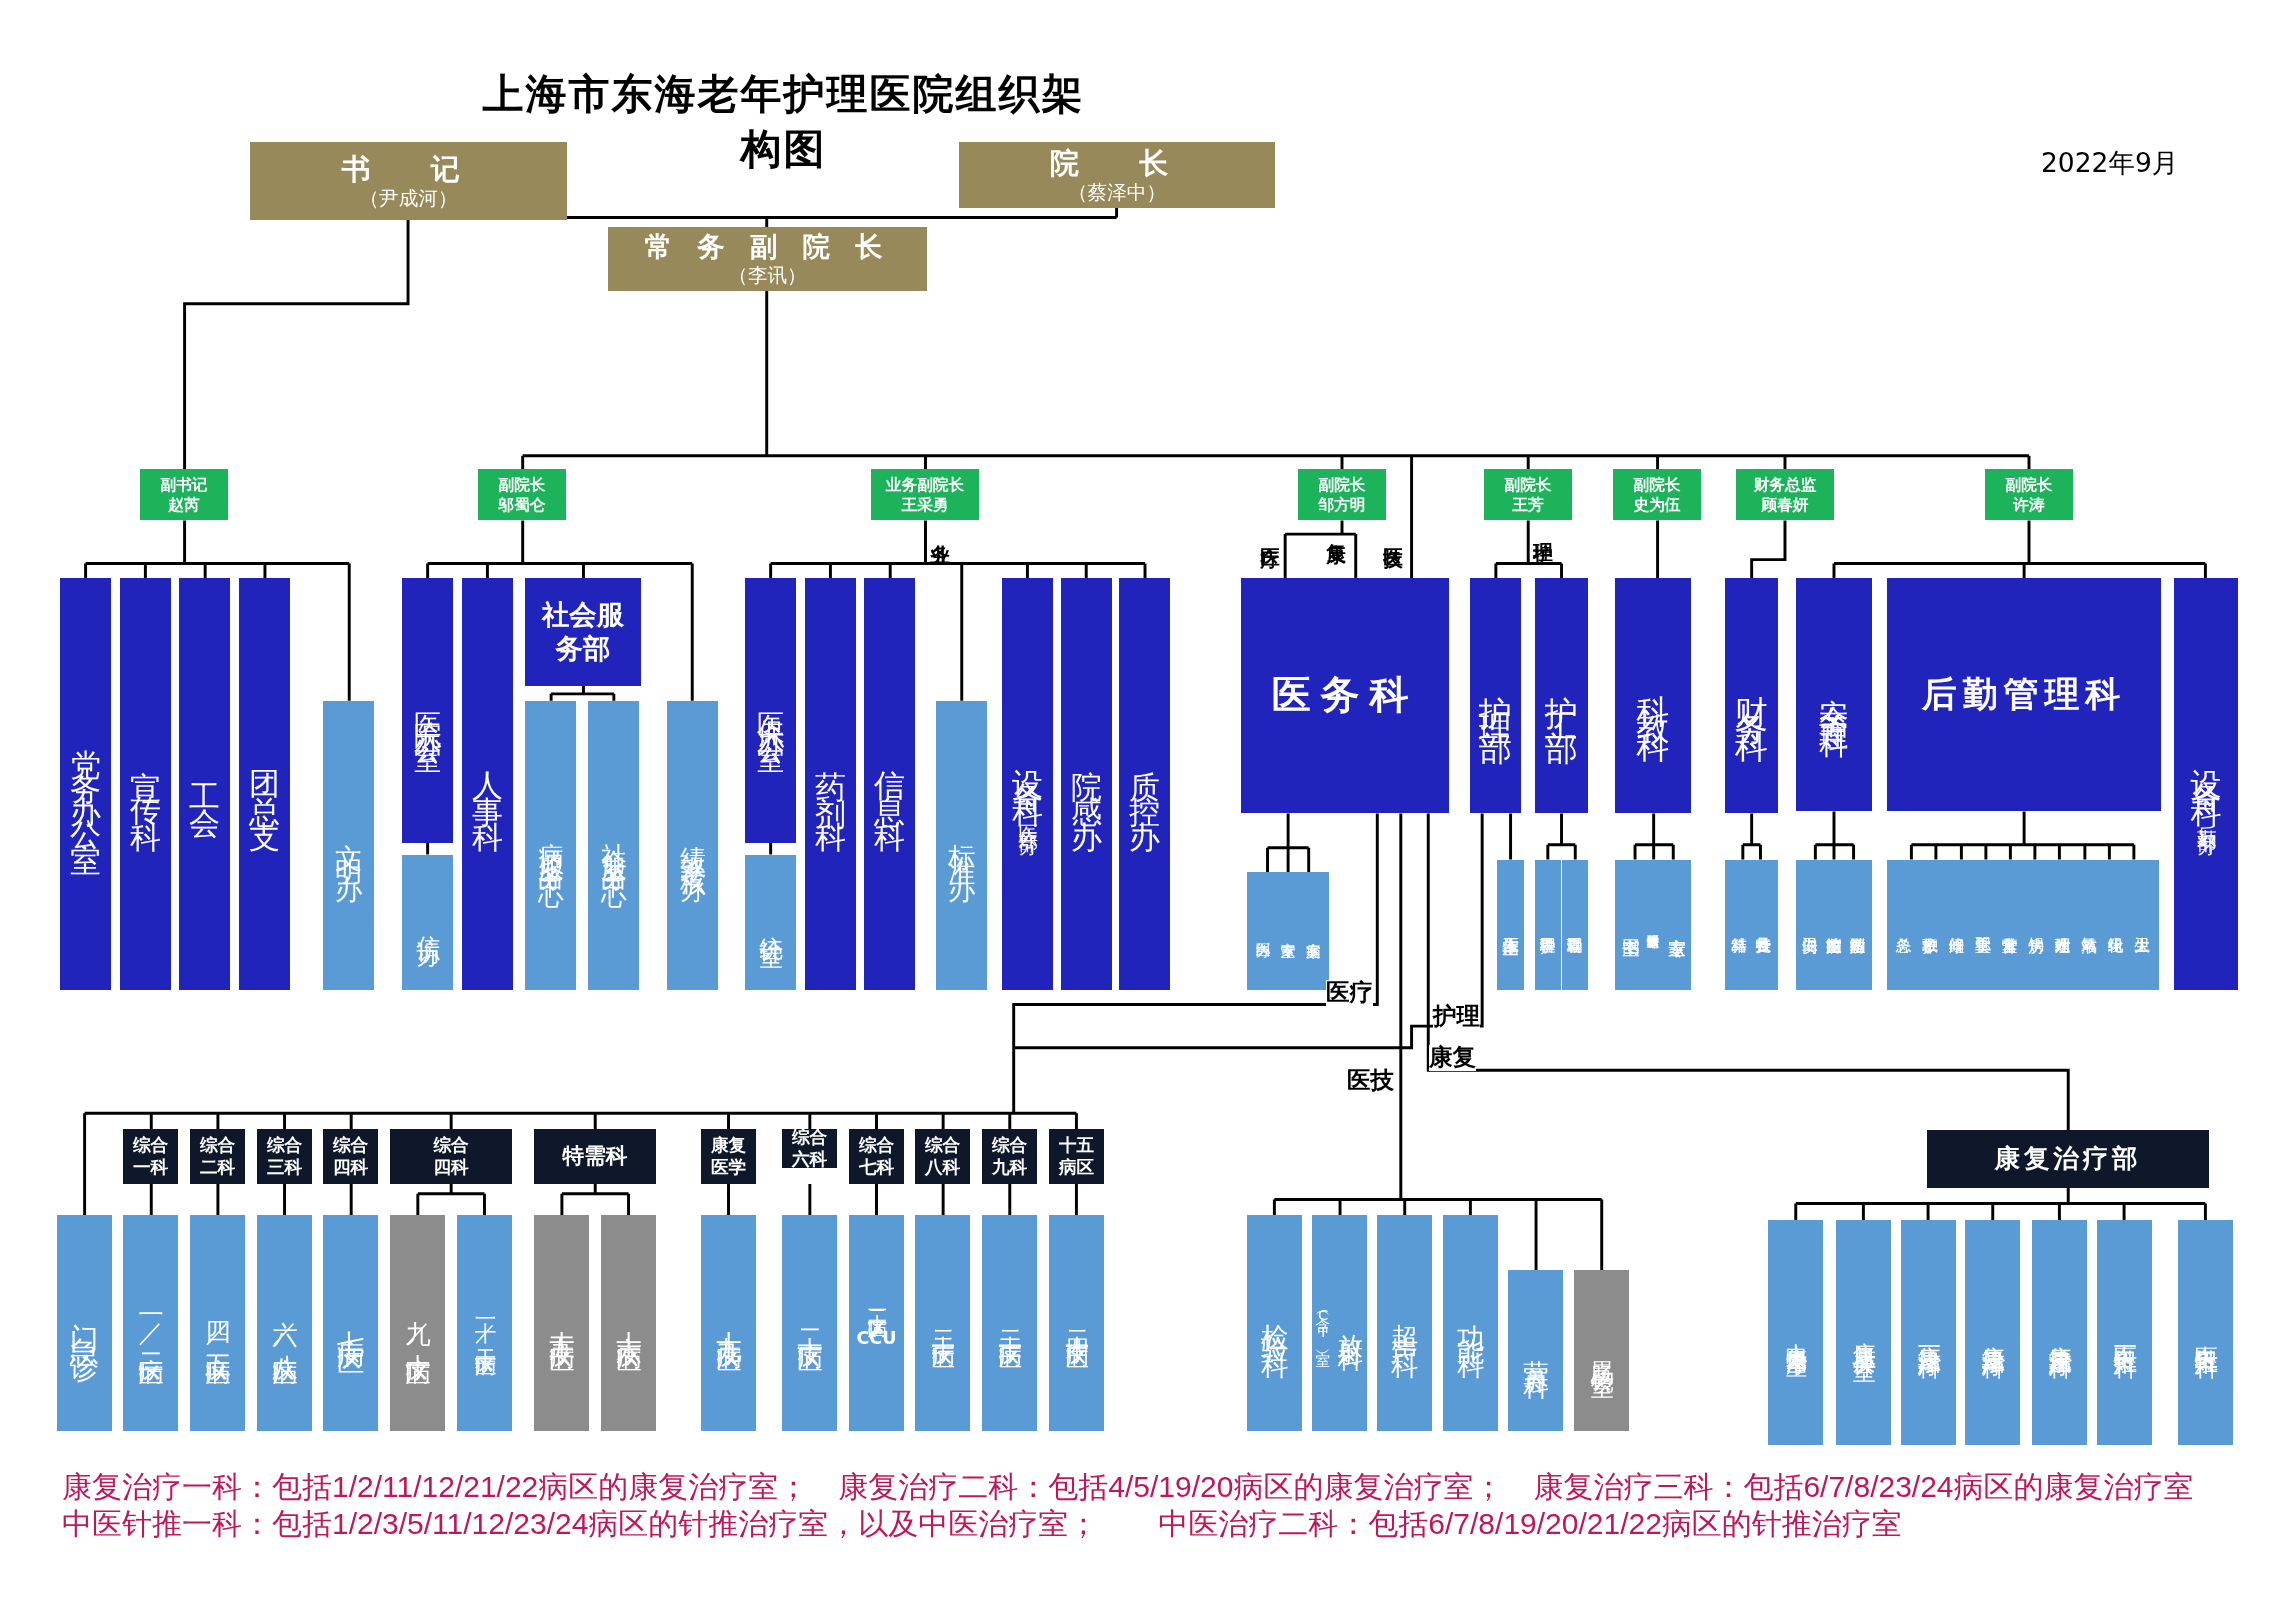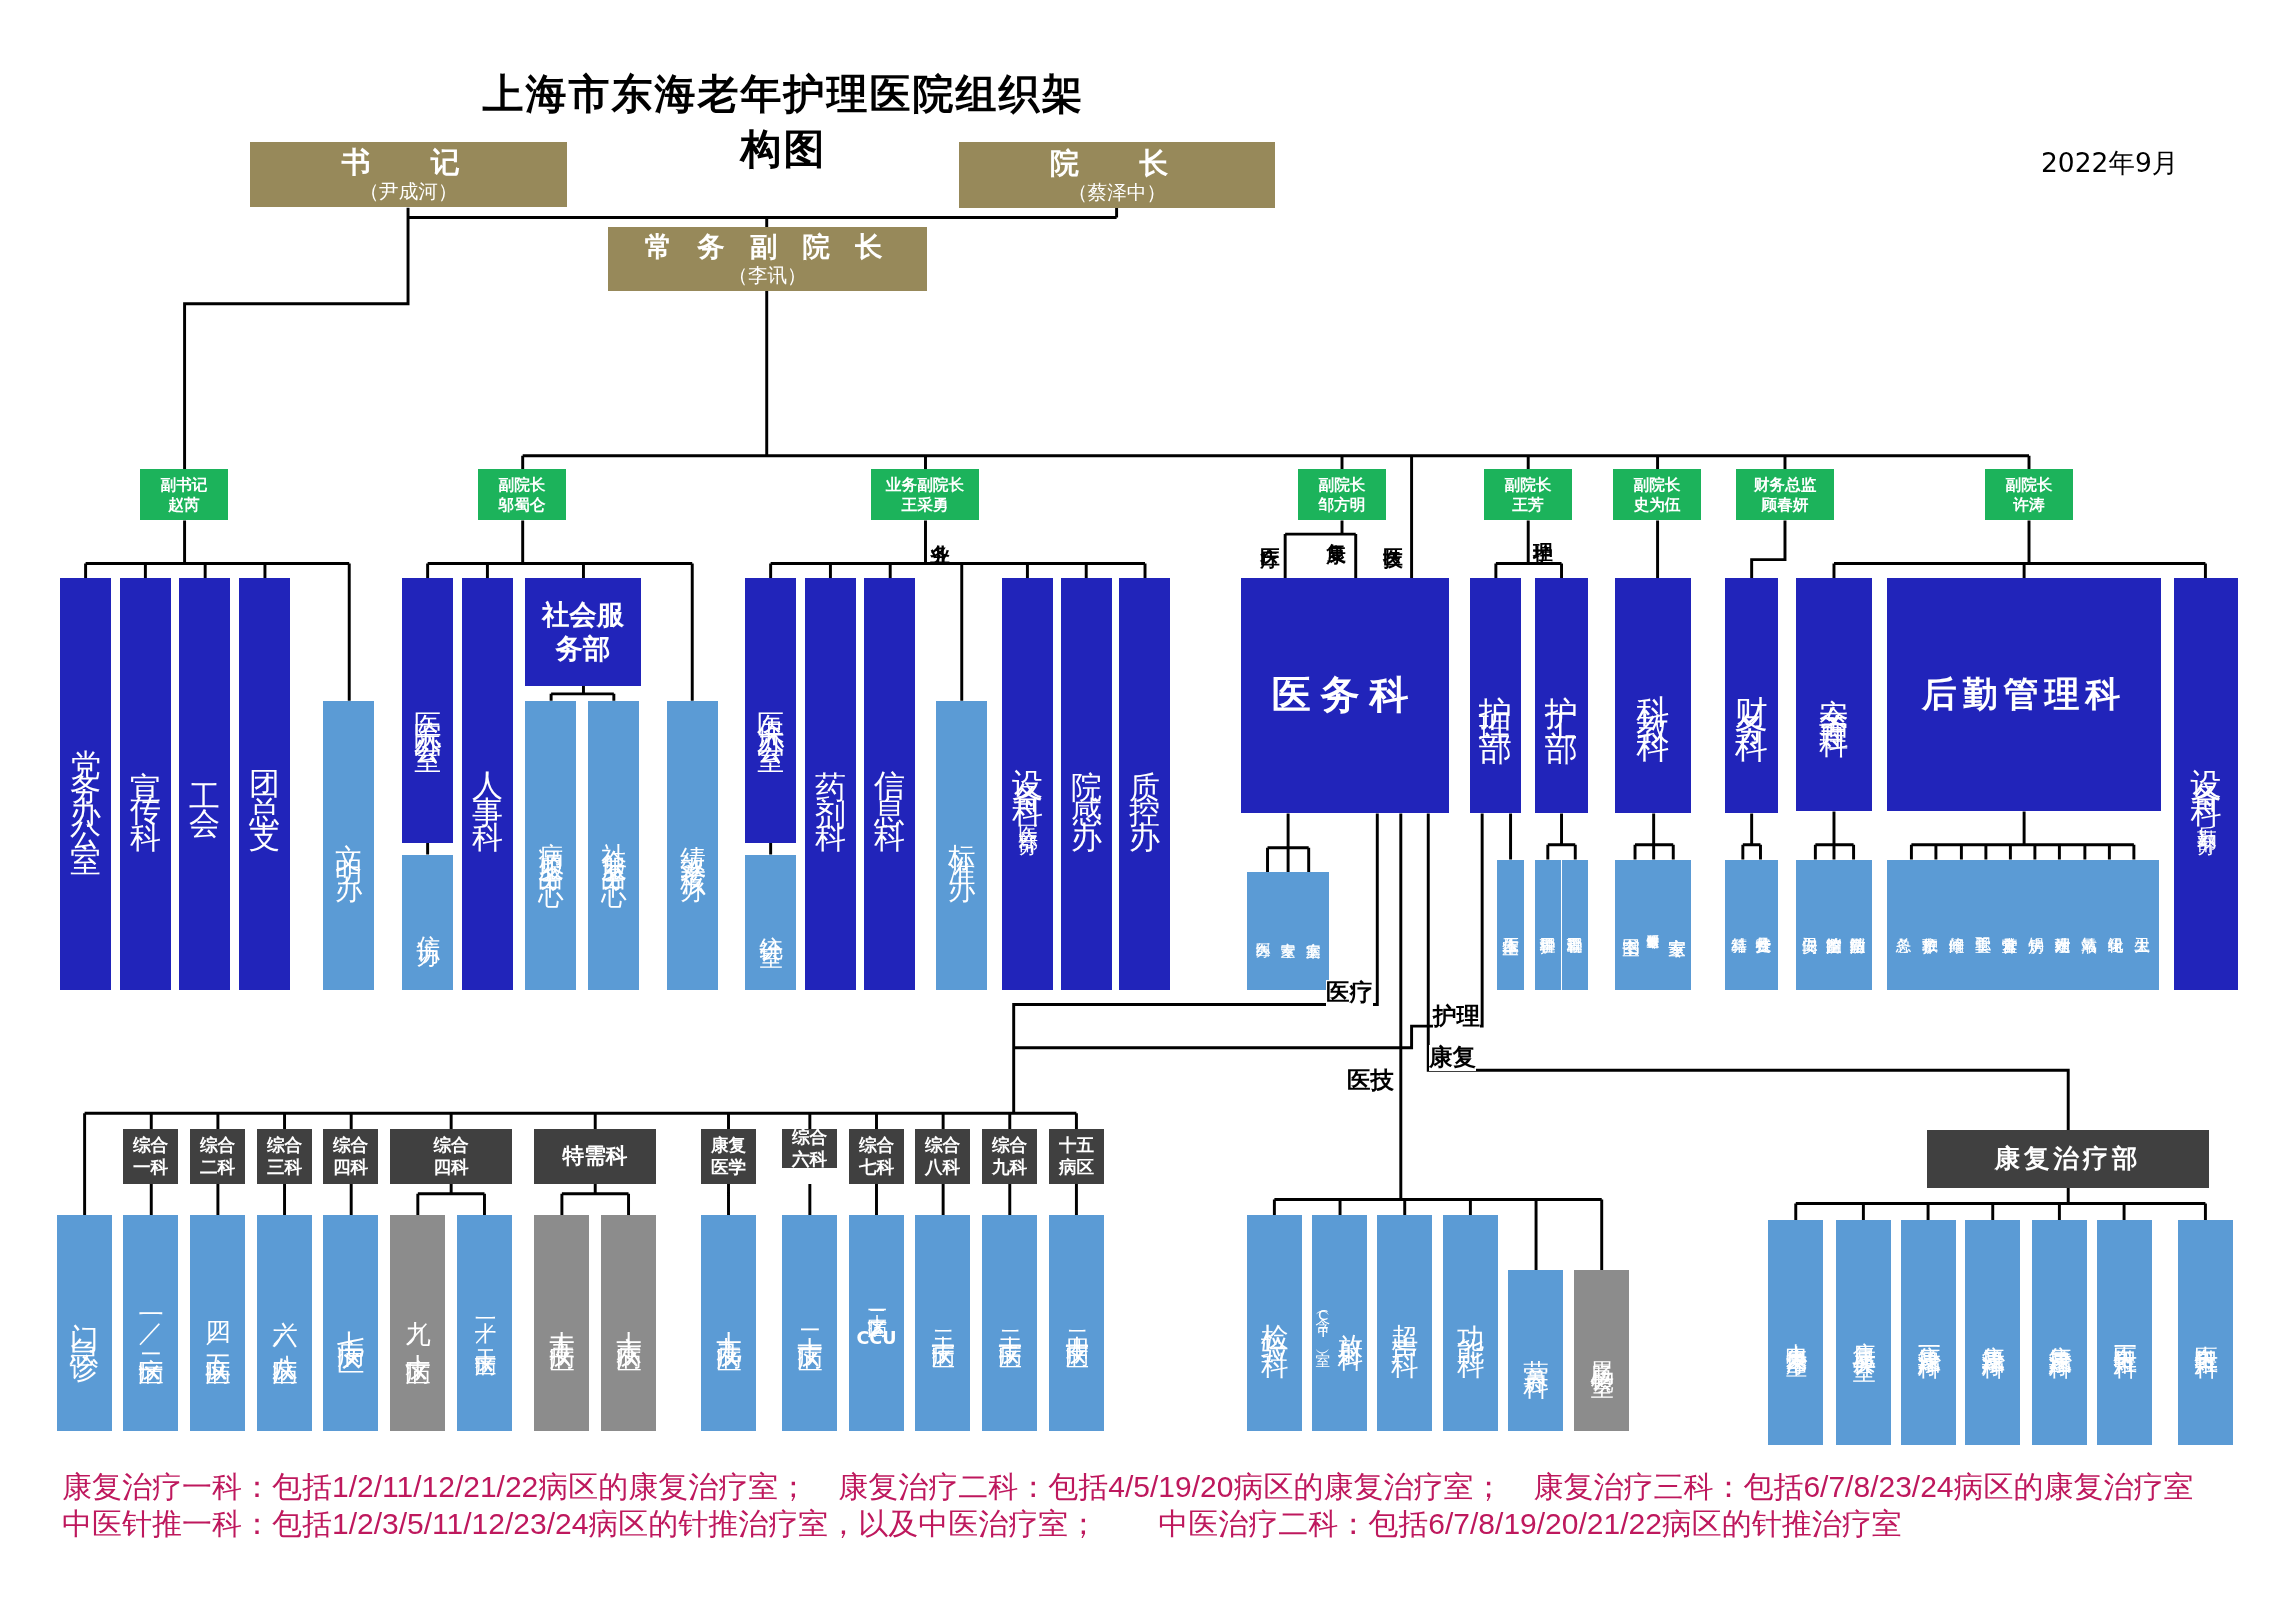--- a/index.html
+++ b/index.html
@@ -5,21 +5,21 @@
 *{margin:0;padding:0;box-sizing:border-box}
 body{font-family:"DejaVu Sans","Liberation Sans",sans-serif;background:#fff}
 #canvas{position:relative;width:2292px;height:1620px;background:#fff;overflow:hidden}
 #wires{position:absolute;left:0;top:0}
 .box{position:absolute;display:flex;align-items:center;justify-content:center;text-align:center;color:#fff;line-height:1.25}
 .dark{background:#2124BA}
 .light{background:#5B9BD5}
 .gray{background:#8C8C8C}
 .olive{background:#97895A}
 .green{background:#1CB35B}
-.orange{background:#404040}
+.orange{background:#0f172a}
 .v{writing-mode:vertical-rl;text-orientation:upright}
 .colstack{flex-direction:column}
 .spread{justify-content:space-evenly}
 .t-title{position:absolute;color:#000;font-weight:bold;font-size:41px;letter-spacing:2px;text-align:center}
 .t-date{position:absolute;color:#000;font-size:26.5px}
 .blab{position:absolute;color:#000;font-weight:bold;background:#fff;line-height:1.1}
 .blab.v{writing-mode:vertical-rl;text-orientation:upright}
 .note{position:absolute;color:#be185d;font-size:30px;font-family:Liberation Sans, sans-serif;white-space:nowrap}
 .fs13{font-size:12.7px}.fs15{font-size:14.7px}.fs16{font-size:15.7px}.fs17{font-size:16.7px}.fs18{font-size:17.6px}
 .fs20{font-size:19.6px}.fs22{font-size:21.6px}.fs24{font-size:23.5px}.fs26{font-size:25.5px}.fs28{font-size:27.4px}
@@ -41,21 +41,21 @@
   <path d="M1369 531 V545 M1311 545 H1383 M1311 545 V590 M1383 545 V590 M1559 531 V575 M1526 575 H1593 M1526 575 V590 M1593 575 V590 M1691 531 V590 M1821 531 V571 H1787 V590 M2070 531 V575 M1871 575 H2250 M1871 575 V590 M2065 575 V590 M2250 575 V590"></path>
   <path d="M1314 830 V865 M1293 865 H1335 M1293 865 V890 M1314 865 V890 M1335 865 V890 M1541 830 V877 M1593 830 V862 M1579 862 H1607 M1579 862 V877 M1607 862 V877 M1687 830 V862 M1668 862 H1707 M1668 862 V877 M1687 862 V877 M1707 862 V877 M1787 830 V862 M1778 862 H1796 M1778 862 V877 M1796 862 V877 M1871 828 V862 M1852 862 H1891 M1852 862 V877 M1871 862 V877 M1891 862 V877 M2065 828 V862 M1950 862 H2177 M1950 862 V877 M1975 862 V877 M2001 862 V877 M2026 862 V877 M2051 862 V877 M2076 862 V877 M2101 862 V877 M2127 862 V877 M2152 862 V877 M2177 862 V877"></path>
   <path d="M1405 830 V1025 H1034 V1136 M1429 830 V1224 M1457 830 V1092 H2110 V1153 M1512 830 V1047 H1440 V1069 H1034"></path>
   <path d="M86 1136 H1098 M86 1136 V1240 M154 1136 V1152 M222 1136 V1152 M290 1136 V1152 M358 1136 V1152 M460 1136 V1152 M607 1136 V1152 M743 1136 V1152 M826 1136 V1152 M894 1136 V1152 M962 1136 V1152 M1030 1136 V1152 M1098 1136 V1152 M154 1208 V1240 M222 1208 V1240 M290 1208 V1240 M358 1208 V1240 M460 1208 V1218 M426 1218 H494 M426 1218 V1240 M494 1218 V1240 M607 1208 V1218 M573 1218 H641 M573 1218 V1240 M641 1218 V1240 M743 1208 V1240 M826 1208 V1240 M894 1208 V1240 M962 1208 V1240 M1030 1208 V1240 M1098 1208 V1240"></path>
   <path d="M1300 1224 H1634 M1300 1224 V1240 M1367 1224 V1240 M1433 1224 V1240 M1500 1224 V1240 M1567 1224 V1296 M1634 1224 V1296 M2110 1212 V1228 M1832 1228 H2250 M1832 1228 V1245 M1901 1228 V1245 M1967 1228 V1245 M2033 1228 V1245 M2101 1228 V1245 M2167 1228 V1245 M2250 1228 V1245"></path>
 </svg>
 
 <div class="t-title" style="left:470px;top:67px;width:627px">上海市东海老年护理医院组织架构图</div>
 <div class="t-date" style="left:2041px;top:145px">2022年9月</div>
 
-<div class="box olive colstack" style="left:250px;top:142px;width:317px;height:65px">
+<div class="box olive colstack" style="left:250px;top:142px;width:317px;height:78px">
   <span class="fs30 bold ls16">书　记</span>
   <span class="fs20">（尹成河）</span>
 </div>
 <div class="box olive colstack" style="left:959px;top:142px;width:316px;height:66px">
   <span class="fs30 bold ls16">院　长</span>
   <span class="fs20">（蔡泽中）</span>
 </div>
 <div class="box olive colstack" style="left:608px;top:227px;width:319px;height:64px">
   <span class="fs28 bold ls8">常 务 副 院 长</span>
   <span class="fs20">（李讯）</span>

